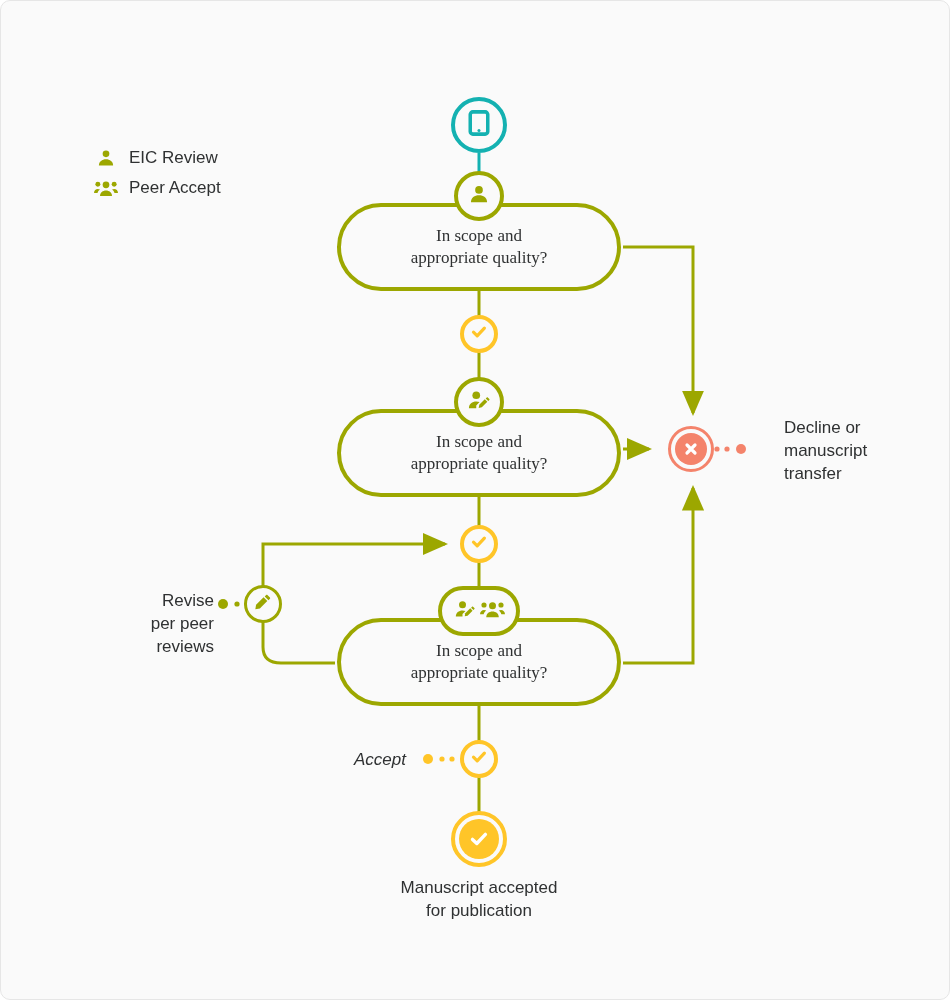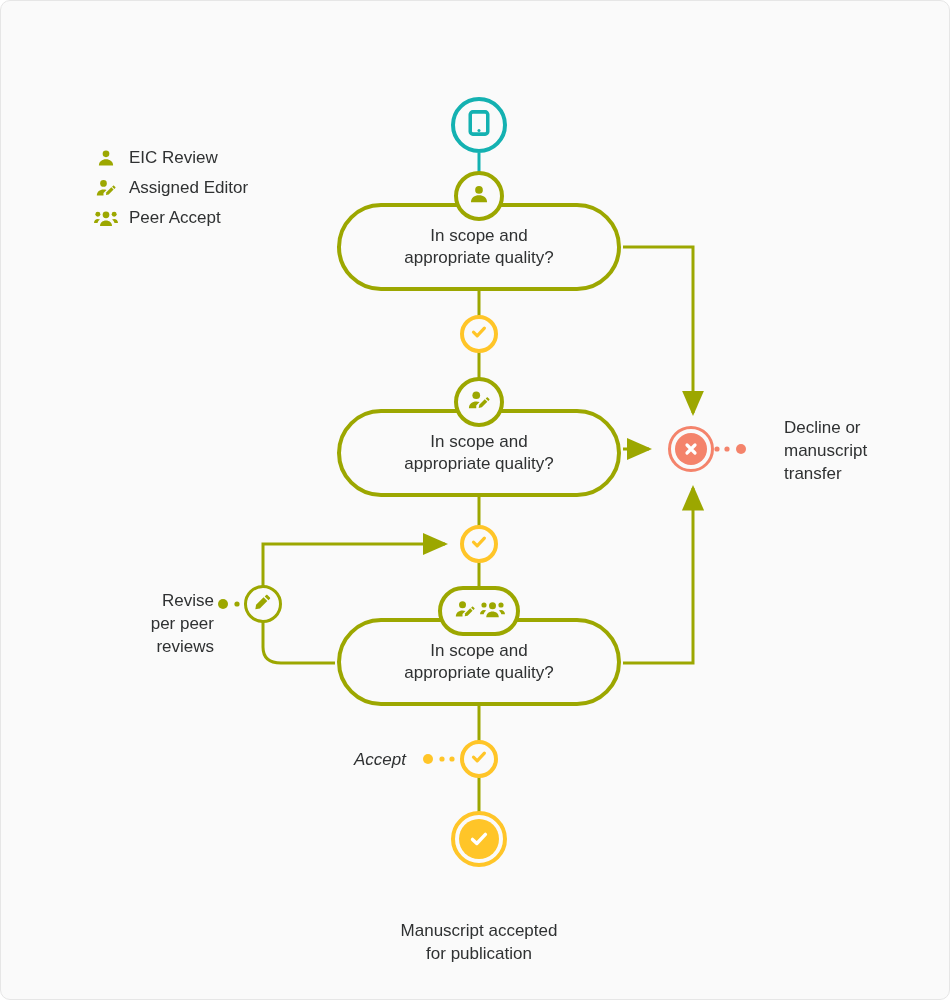--- a/index.html
+++ b/index.html
@@ -69,21 +69,21 @@
     box-sizing: border-box;
     display: flex;
     align-items: center;
     justify-content: center;
     text-align: center;
   }
   .decision-text {
     font-size: 17px;
     line-height: 22px;
     color: #2f3132;
-    font-family: Liberation Sans, sans-serif;
+    font-family: Liberation Serif, serif;
     white-space: pre-line;
   }
   
   .badge {
     position: absolute;
     background: #fafafa;
     border: 4px solid #9ca700;
     box-sizing: border-box;
     display: flex;
     align-items: center;
@@ -216,31 +216,20 @@
       <span class="legend-icon">
         <svg width="20" height="20" viewBox="0 0 24 24" fill="#9ca700">
           <circle cx="12" cy="7" r="4"></circle>
           <path d="M3.5 21c0-4.7 3.8-7.5 8.5-7.5s8.5 2.8 8.5 7.5z"></path>
         </svg>
       </span>
       <span class="legend-text">EIC Review</span>
     </div>
     <div class="legend-row">
       <span class="legend-icon">
-        <svg width="22" height="20" viewBox="0 0 26 24" fill="#9ca700">
-          <circle cx="10" cy="6.5" r="4"></circle>
-          <path d="M2 21c0-4.5 3.6-7.2 8-7.2 1.3 0 2.5.2 3.6.6L10 18v3z"></path>
-          <path d="M22.6 9.3l1.6 1.6c.3.3.3.8 0 1.1l-1.2 1.2-2.7-2.7 1.2-1.2c.3-.3.8-.3 1.1 0z"></path>
-          <path d="M19.4 11.2l2.7 2.7-5.9 5.9-3.3.6.6-3.3z"></path>
-        </svg>
-      </span>
-      <span class="legend-text">Assigned Editor</span>
-    </div>
-    <div class="legend-row">
-      <span class="legend-icon">
         <svg width="24" height="20" viewBox="0 0 30 24" fill="#9ca700">
           <circle cx="15" cy="8" r="4.2"></circle>
           <path d="M7.5 22c0-4.3 3.4-6.9 7.5-6.9s7.5 2.6 7.5 6.9z"></path>
           <circle cx="4.8" cy="7.2" r="3.1"></circle>
           <path d="M0 18.2c0-3.2 2.3-5.1 4.8-5.1 1 0 1.9.3 2.7.8-1.6 1.2-2.7 2.7-3.1 4.3z"></path>
           <circle cx="25.2" cy="7.2" r="3.1"></circle>
           <path d="M30 18.2h-4.4c-.4-1.6-1.5-3.1-3.1-4.3.8-.5 1.7-.8 2.7-.8 2.5 0 4.8 1.9 4.8 5.1z"></path>
         </svg>
       </span>
       <span class="legend-text">Peer Accept</span>
@@ -358,16 +347,16 @@
     </span>
   </div>
 
   <div class="circle-node final-node" style="left:450px; top:810px;">
     <span class="final-inner">
       <svg width="24" height="24" viewBox="0 0 24 24" fill="none">
         <path d="M5.5 12.4 L9.8 16.5 L18.4 7.4" stroke="#ffffff" stroke-width="3.4" stroke-linecap="round" stroke-linejoin="round"></path>
       </svg>
     </span>
   </div>
-  <div class="lbl center-label" style="left:328px; top:875px; width:300px;margin-top:43px;">Manuscript accepted
+  <div class="lbl center-label" style="left:328px; top:875px; width:300px;">Manuscript accepted
 for publication</div>
 
 </div>
 
 </body></html>

